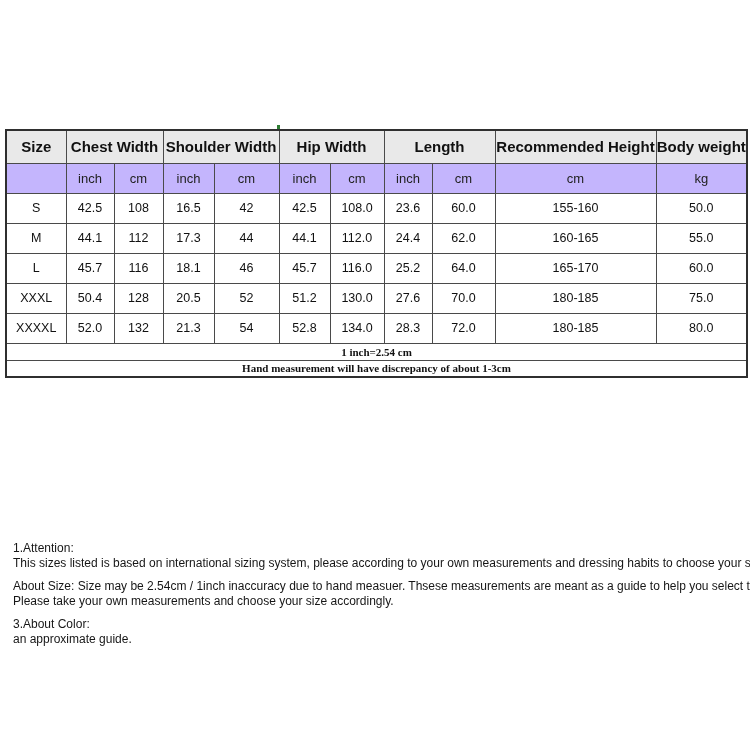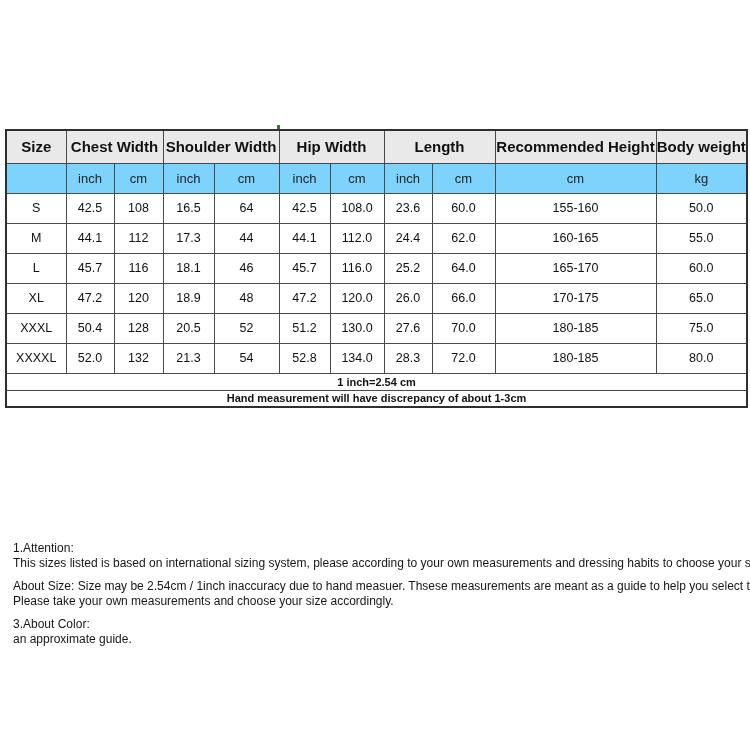--- a/index.html
+++ b/index.html
@@ -29,29 +29,29 @@
   }
   tr.hdr-main th {
     height: 33px;
     background: #e9e9e9;
     font-size: 15px;
     font-weight: bold;
     color: #111;
   }
   tr.hdr-sub td {
     height: 30px;
-    background: #7dd3fc;
+    background: #c4b5fd;
     font-size: 13px;
     font-weight: normal;
     color: #222;
   }
   tbody.data-rows td { height: 30px; font-size: 12.5px; background: #ffffff; color: #111; }
   tr.note-row td {
     height: 17px;
-    font-family: Liberation Sans, sans-serif;
+    font-family: Liberation Serif, serif;
     font-weight: bold;
     font-size: 11px;
     background: #ffffff;
     color: #111;
     text-align: center;
   }
 
   
   .green-tick { position: absolute; left: 277px; top: 125px; width: 3px; height: 6px; background: #2e7d32; }
 
@@ -105,21 +105,21 @@
           <td>cm</td>
           <td>kg</td>
         </tr>
       </thead>
       <tbody class="data-rows">
           <tr>
             <td>S</td>
             <td>42.5</td>
             <td>108</td>
             <td>16.5</td>
-            <td>64</td>
+            <td>42</td>
             <td>42.5</td>
             <td>108.0</td>
             <td>23.6</td>
             <td>60.0</td>
             <td>155-160</td>
             <td>50.0</td>
           </tr>
           <tr>
             <td>M</td>
             <td>44.1</td>
@@ -138,33 +138,20 @@
             <td>45.7</td>
             <td>116</td>
             <td>18.1</td>
             <td>46</td>
             <td>45.7</td>
             <td>116.0</td>
             <td>25.2</td>
             <td>64.0</td>
             <td>165-170</td>
             <td>60.0</td>
-          </tr>
-          <tr>
-            <td>XL</td>
-            <td>47.2</td>
-            <td>120</td>
-            <td>18.9</td>
-            <td>48</td>
-            <td>47.2</td>
-            <td>120.0</td>
-            <td>26.0</td>
-            <td>66.0</td>
-            <td>170-175</td>
-            <td>65.0</td>
           </tr>
           <tr>
             <td>XXXL</td>
             <td>50.4</td>
             <td>128</td>
             <td>20.5</td>
             <td>52</td>
             <td>51.2</td>
             <td>130.0</td>
             <td>27.6</td>

